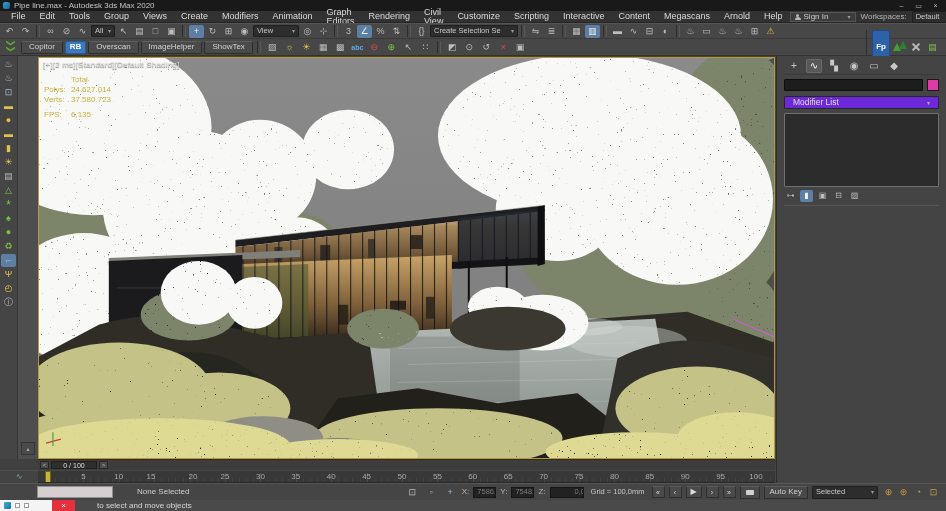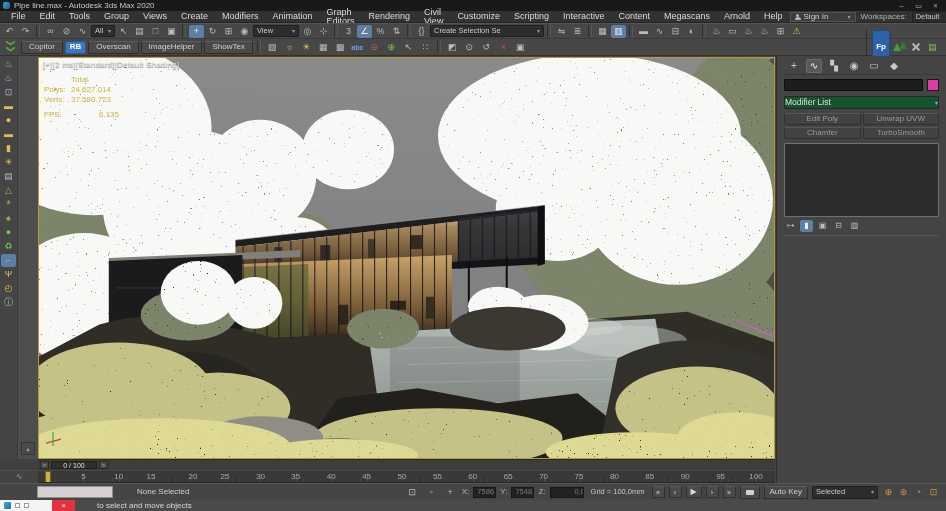--- a/index.html
+++ b/index.html
@@ -56,30 +56,30 @@
   #lefttb .ic{width:15px;height:13px;}
   #leftgap{position:absolute;left:18px;top:56px;width:20px;bottom:28px;background:#4e4e4e;}
   .scrollbox{position:absolute;left:3px;bottom:28px;width:14px;height:13px;background:#4a4a4a;border:1px solid #353535;color:#aaa;font-size:6px;display:flex;align-items:center;justify-content:center;}
   
   #viewport{position:absolute;left:38px;top:57px;width:737px;height:402px;border:1px solid #b99a2e;background:#808080;}
   #scene{position:absolute;inset:0;}
   .vp-label{position:absolute;top:3px;left:4px;font-size:8px;color:#e2e2e2;text-shadow:0 1px 1px rgba(0,0,0,.6);letter-spacing:.2px;}
   .vp-stats{position:absolute;top:17px;left:5px;font-size:8px;color:#c9b23b;}
   .sr{display:flex;height:10px;align-items:center;}
   .sk{width:27px;}
-  .fpsrow{margin-top:5px;gap:28px;}
+  .fpsrow{margin-top:5px;}
   
   #cmdpanel{position:absolute;left:776px;top:56px;width:170px;bottom:28px;background:#444;border-left:1px solid #2d2d2d;padding:2px 7px 0 7px;font-size:8px;}
   #cptabs{display:flex;gap:4px;height:17px;align-items:center;padding-left:2px;border-bottom:1px solid #3a3a3a;}
   #cptabs .ic{width:16px;height:14px;font-size:10px;color:#c8c8c8;}
   #cptabs .ic.act{background:#585858;border:1px solid #6a6a6a;color:#fff;}
   .cprow{display:flex;align-items:center;gap:4px;margin-top:4px;}
   .cpname{flex:1;height:12px;background:#1d1d1d;border:1px solid #0e0e0e;border-radius:1px;}
   .swatch{width:12px;height:12px;background:#df3ba4;border:1px solid #1a1a1a;flex:none;}
-  .modlist{display:flex;align-items:center;height:13px;background:#14532d;border:1px solid #272727;border-radius:1px;margin-top:5px;padding:0 0;color:#e0e0e0;font-size:8.5px;}
+  .modlist{display:flex;align-items:center;height:13px;background:#6d28d9;border:1px solid #272727;border-radius:1px;margin-top:5px;padding:0 8px;color:#e0e0e0;font-size:8.5px;}
   .modlist u{text-decoration:none;margin-left:auto;font-size:6px;color:#aaa;}
   .cpgrid{display:grid;grid-template-columns:1fr 1fr;gap:2px;margin-top:4px;}
   .cpb{height:12px;background:#424242;border:1px solid #303030;border-top-color:#585858;border-radius:2px;font-size:8px;color:#9a9a9a;display:flex;align-items:center;justify-content:center;white-space:nowrap;overflow:hidden;}
   .stack{margin-top:4px;height:74px;background:#2c2c2c;border:1px solid #707070;border-radius:1px;}
   #stackicons{display:flex;gap:3px;margin-top:3px;padding-bottom:3px;border-bottom:1px solid #565656;}
   #stackicons .ic{width:13px;height:12px;font-size:8px;}
   
   #tsleft{position:absolute;left:0;top:459px;width:38px;height:11px;background:#404040;}
   #timeslider{position:absolute;left:38px;top:459px;width:737px;height:11px;background:#3d3d3d;border-top:1px solid #2a2a2a;display:flex;align-items:center;padding:1px 2px;gap:2px;}
   .tsbtn{width:9px;height:8px;background:#4c4c4c;border:1px solid #282828;font-size:6px;display:flex;align-items:center;justify-content:center;color:#bbb;flex:none;}
@@ -170,21 +170,21 @@
       </span>
       <span class="ic">◎</span>
       <span class="ic">⊹</span>
       <i class="sep"></i>
       <span class="ic">3</span>
       <span class="ic act">∠</span>
       <span class="ic">%</span>
       <span class="ic">⇅</span>
       <i class="sep"></i>
       <span class="ic">{}</span>
-      <span class="dd" style="width: 114px;">
+      <span class="dd" style="width: 88px;">
         <b>Create Selection Se</b>
         <u>▾</u>
       </span>
       <i class="sep"></i>
       <span class="ic">⇋</span>
       <span class="ic">≣</span>
       <i class="sep"></i>
       <span class="ic">▦</span>
       <span class="ic act">▥</span>
       <i class="sep"></i>
@@ -438,26 +438,20 @@
         <span class="ic">◆</span>
       </div>
     <div class="cprow">
       <span class="cpname"></span>
       <span class="swatch"></span>
     </div>
     <div class="modlist">
       <span>Modifier List</span>
       <u>▾</u>
     </div>
-    <div class="cpgrid">
-        <span class="cpb">Edit Poly</span>
-        <span class="cpb">Unwrap UVW</span>
-        <span class="cpb">Chamfer</span>
-        <span class="cpb">TurboSmooth</span>
-      </div>
     <div class="stack"></div>
     <div id="stackicons">
         <span class="ic">⊶</span>
         <span class="ic act">▮</span>
         <span class="ic">▣</span>
         <span class="ic">⊟</span>
         <span class="ic">▨</span>
       </div>
   </div>
 

